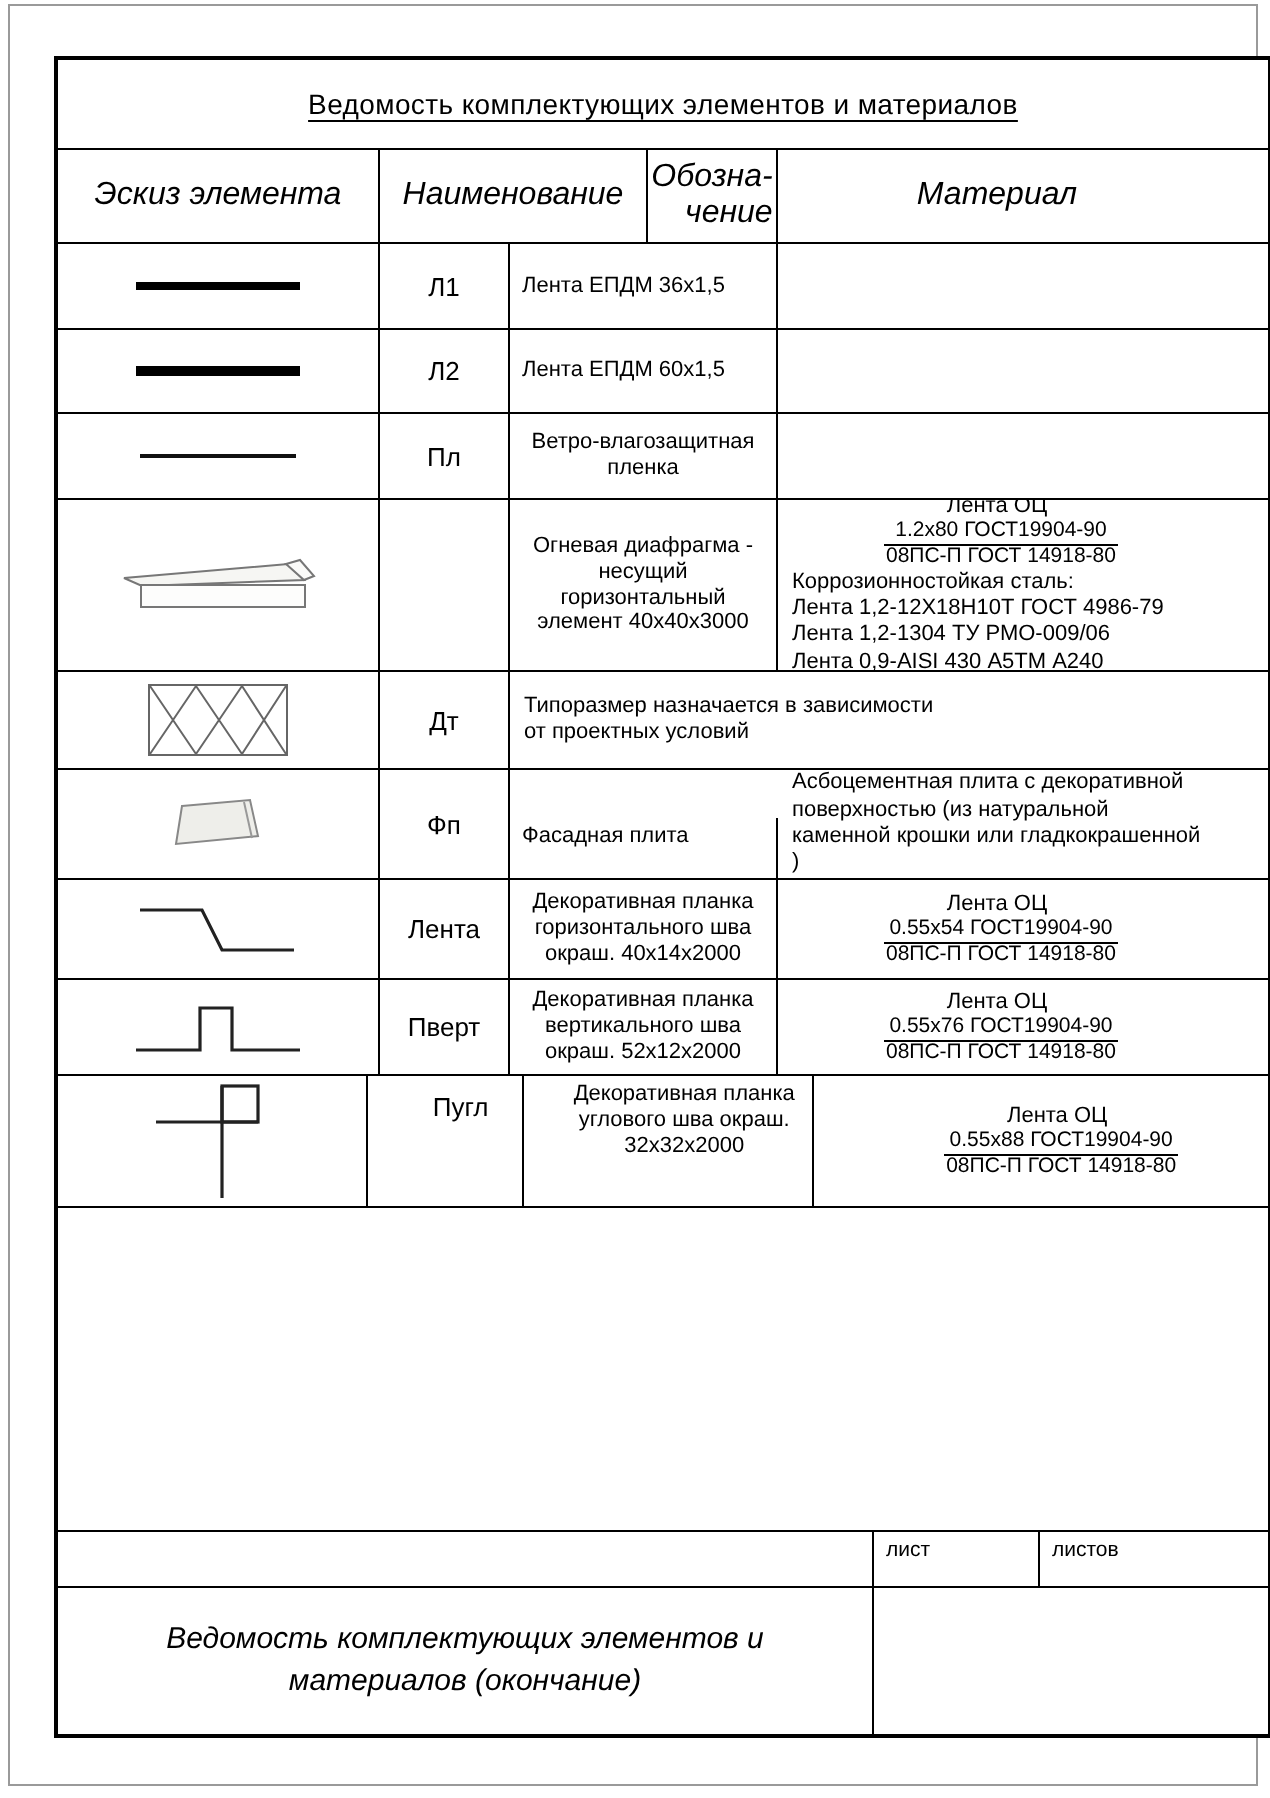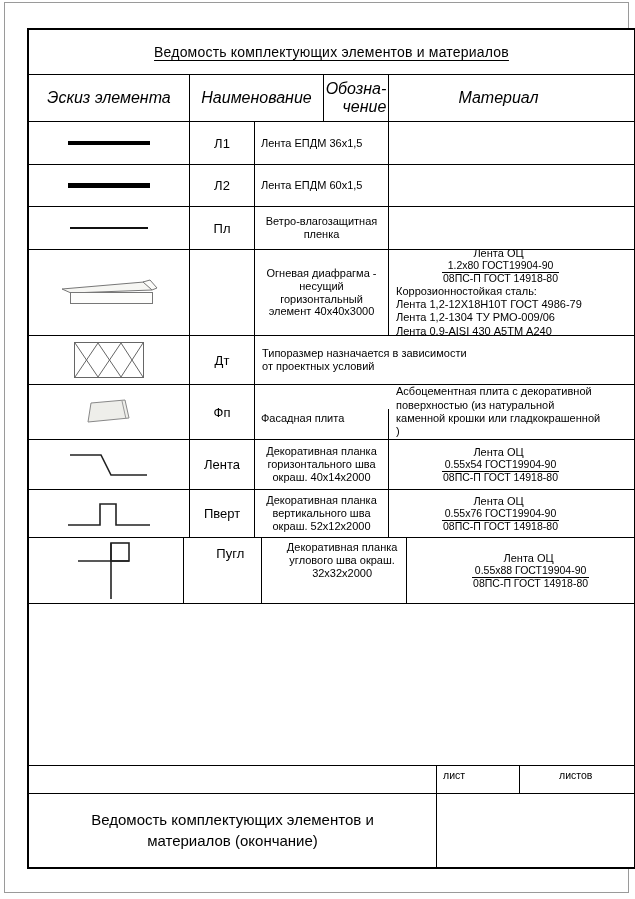--- a/index.html
+++ b/index.html
@@ -44,23 +44,23 @@
   .frac-top { border-bottom: 1px solid #000; padding: 0 1px; }
   .frac-bot { padding: 0 1px; }
 
   .h43 { height: 43px; } .h42 { height: 42px; } .h86 { height: 86px; }
   .h49 { height: 49px; } .h55 { height: 55px; } .h50 { height: 50px; }
   .h48 { height: 48px; } .h66 { height: 66px; gap: 16px; }
   .empty-row { height: 162px; }
 
   .strip-row { height: 28px; }
   .strip-label { font-size: 10.5px; padding: 3px 6px; }
-  .s1 { width: 408px; } .s2 { width: 83px; } .s3 { flex: 1; margin-left: 33px; }
-
-  .block-row { height: 73px; }
+  .s1 { width: 408px; } .s2 { width: 83px; } .s3 { flex: 1; }
+
+  .block-row { height: 73px; font-style: italic; }
   .block-title-cell { width: 408px; display: flex; align-items: center; justify-content: center; border-right: 1px solid #000; }
   .block-title { font-size: 15px; line-height: 1.35; text-align: center; max-width: 350px; }
   .block-empty { flex: 1; }
 
   svg { display: block; }
 </style>
 </head>
 <body>
 
 <div class="page">

